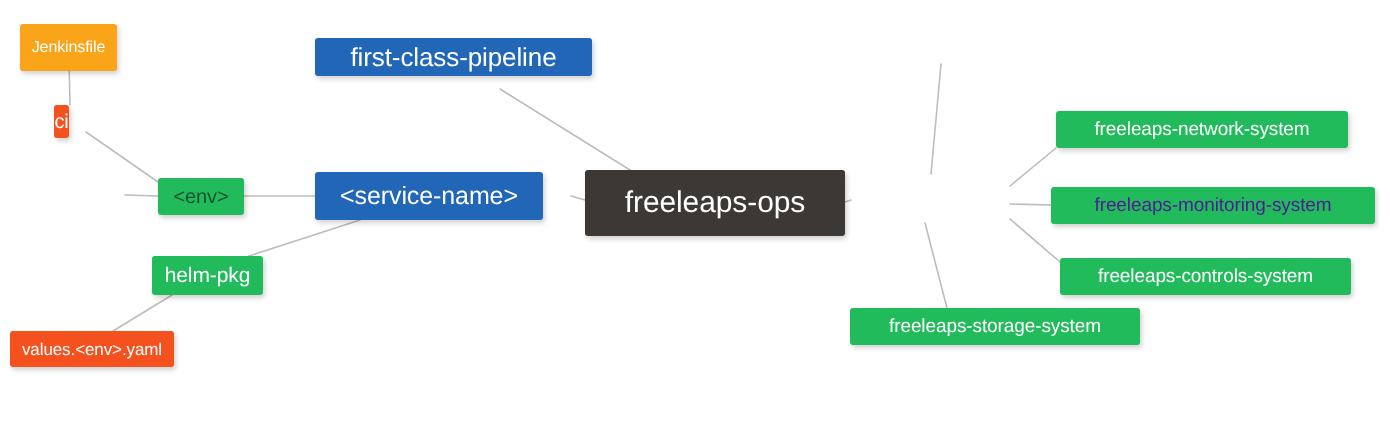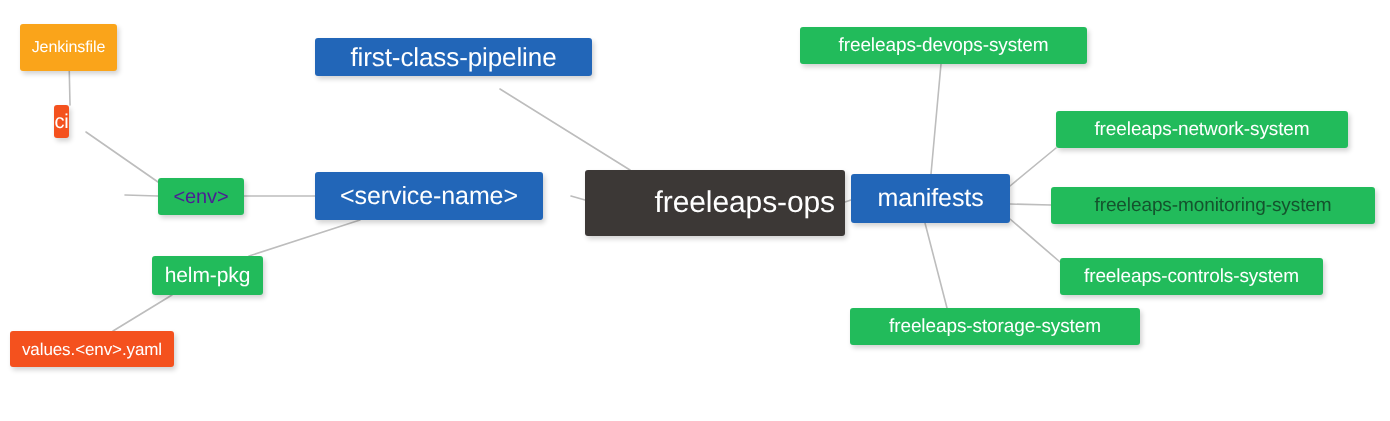--- a/index.html
+++ b/index.html
@@ -56,48 +56,42 @@
       <line x1="249" y1="256" x2="360" y2="220" stroke="#bdbdbd" stroke-width="1.6" stroke-linecap="round"></line>
       <line x1="571" y1="196" x2="585" y2="200" stroke="#bdbdbd" stroke-width="1.6" stroke-linecap="round"></line>
       <line x1="500" y1="89" x2="630" y2="170" stroke="#bdbdbd" stroke-width="1.6" stroke-linecap="round"></line>
       <line x1="845" y1="202" x2="851" y2="200" stroke="#bdbdbd" stroke-width="1.6" stroke-linecap="round"></line>
       <line x1="941" y1="64" x2="931" y2="174" stroke="#bdbdbd" stroke-width="1.6" stroke-linecap="round"></line>
       <line x1="1056" y1="148" x2="1010" y2="186" stroke="#bdbdbd" stroke-width="1.6" stroke-linecap="round"></line>
       <line x1="1051" y1="205" x2="1010" y2="204" stroke="#bdbdbd" stroke-width="1.6" stroke-linecap="round"></line>
       <line x1="1060" y1="262" x2="1010" y2="219" stroke="#bdbdbd" stroke-width="1.6" stroke-linecap="round"></line>
       <line x1="947" y1="308" x2="925" y2="223" stroke="#bdbdbd" stroke-width="1.6" stroke-linecap="round"></line>
     </svg>
-<div class="node" style="left: 585px; top: 170px; width: 260px; height: 66px; background: rgb(60, 56, 54); font-size: 30px; color: rgb(255, 255, 255); justify-content: flex-end;">
+<div class="node" style="left: 585px; top: 170px; width: 260px; height: 66px; background: rgb(60, 56, 54); font-size: 30px; color: rgb(255, 255, 255);">
       <span class="node-label">freeleaps-ops</span>
     </div>
     <div class="node" style="left: 315px; top: 38px; width: 277px; height: 38px; background: rgb(34, 102, 184); font-size: 26px; color: rgb(255, 255, 255);">
       <span class="node-label">first-class-pipeline</span>
     </div>
     <div class="node" style="left: 315px; top: 172px; width: 228px; height: 48px; background: rgb(34, 102, 184); font-size: 25px; color: rgb(255, 255, 255);">
       <span class="node-label">&lt;service-name&gt;</span>
     </div>
-    <div class="node" style="left: 851px; top: 174px; width: 159px; height: 49px; background: rgb(34, 102, 184); font-size: 25px; color: rgb(255, 255, 255);">
-      <span class="node-label">manifests</span>
-    </div>
-    <div class="node" style="left: 158px; top: 178px; width: 86px; height: 37px; background: rgb(34, 187, 91); font-size: 20px; color: #4c1d95;">
+    <div class="node" style="left: 158px; top: 178px; width: 86px; height: 37px; background: rgb(34, 187, 91); font-size: 20px; color: #14532d;">
       <span class="node-label">&lt;env&gt;</span>
     </div>
     <div class="node" style="left: 152px; top: 256px; width: 111px; height: 39px; background: rgb(34, 187, 91); font-size: 21px; color: rgb(255, 255, 255); text-align: center;">
       <span class="node-label">helm-pkg</span>
     </div>
-    <div class="node" style="left: 800px; top: 27px; width: 287px; height: 37px; background: rgb(34, 187, 91); font-size: 19px; color: rgb(255, 255, 255);">
-      <span class="node-label">freeleaps-devops-system</span>
-    </div>
     <div class="node" style="left: 1056px; top: 111px; width: 292px; height: 37px; background: rgb(34, 187, 91); font-size: 19px; color: rgb(255, 255, 255);">
       <span class="node-label">freeleaps-network-system</span>
     </div>
-    <div class="node" style="left: 1051px; top: 187px; width: 324px; height: 37px; background: rgb(34, 187, 91); font-size: 19px; color: #14532d;">
+    <div class="node" style="left: 1051px; top: 187px; width: 324px; height: 37px; background: rgb(34, 187, 91); font-size: 19px; color: #4c1d95;">
       <span class="node-label">freeleaps-monitoring-system</span>
     </div>
-    <div class="node" style="left: 1060px; top: 258px; width: 263px; height: 37px; background: rgb(34, 187, 91); font-size: 19px; color: rgb(255, 255, 255);">
+    <div class="node" style="left: 1060px; top: 258px; width: 291px; height: 37px; background: rgb(34, 187, 91); font-size: 19px; color: rgb(255, 255, 255);">
       <span class="node-label">freeleaps-controls-system</span>
     </div>
     <div class="node" style="left: 850px; top: 308px; width: 290px; height: 37px; background: rgb(34, 187, 91); font-size: 19px; color: rgb(255, 255, 255);">
       <span class="node-label">freeleaps-storage-system</span>
     </div>
     <div class="node" style="left: 54px; top: 105px; width: 15px; height: 33px; background: rgb(244, 81, 30); font-size: 20px; color: rgb(255, 255, 255); text-align: right;">
       <span class="node-label">ci</span>
     </div>
     <div class="node" style="left: 10px; top: 331px; width: 164px; height: 36px; background: rgb(244, 81, 30); font-size: 17px; color: rgb(255, 255, 255);">
       <span class="node-label">values.&lt;env&gt;.yaml</span>

